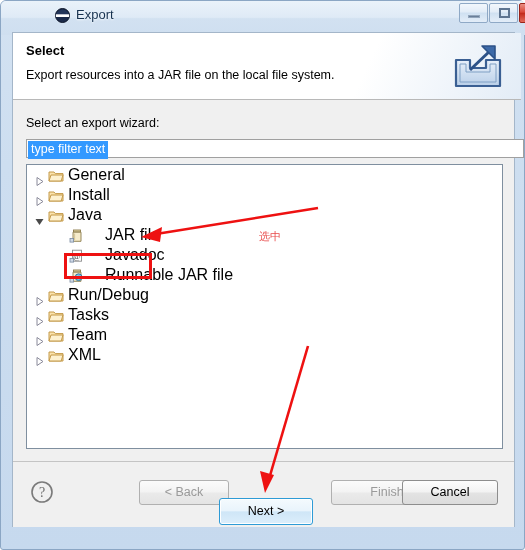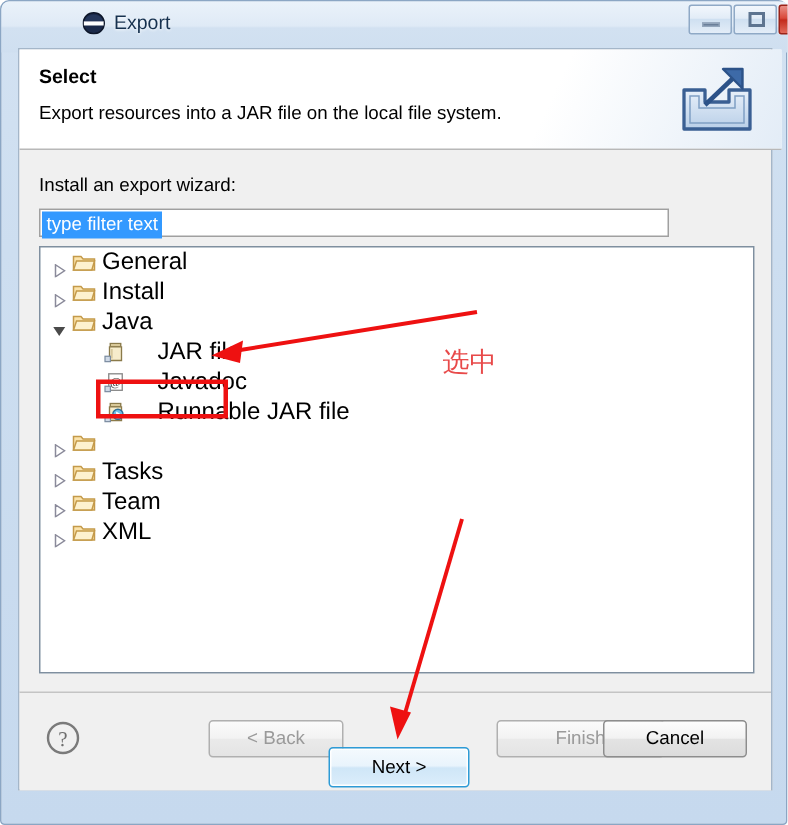--- a/index.html
+++ b/index.html
@@ -159,21 +159,21 @@
   }
   #wizard-label {
     position: absolute;
     left: 13px; top: 16px;
     font-size: 12.5px;
     color: #000000;
   }
   #filter-input {
     position: absolute;
     left: 13px; top: 39px;
-    width: 420px; height: 19px;
+    width: 498px; height: 19px;
     background: #ffffff;
     border: 1px solid #a0a0a0;
     box-sizing: border-box;
   }
   #filter-sel {
     position: absolute;
     left: 1px; top: 1px;
     padding: 1px 3px 2px 3px;
     font-size: 12.5px;
     color: #ffffff;
@@ -227,24 +227,23 @@
     left: 37px; top: 88px;
     width: 88px; height: 26px;
     border: 3px solid #ee1111;
     box-sizing: border-box;
     pointer-events: none;
   }
 
   #cn-note {
     position: absolute;
     left: 258px; top: 228px;
-    font-size: 18px;
+    font-size: 11px;
     color: #e84a4a;
     white-space: nowrap;
-    margin-left: 36px;
   }
 
   
   #buttonbar {
     position: absolute;
     left: 0; top: 428px;
     width: 501px; height: 65px;
     background: #f0f0f0;
     border-top: 1px solid #c4c4c4;
   }
@@ -363,21 +362,21 @@
           <g stroke="#2c5288" stroke-width="3" fill="#3d6aa8" stroke-linejoin="round">
             <line x1="22" y1="30" x2="44" y2="9"></line>
           </g>
           <polygon points="47,6 47,19 34,6" fill="#3d6aa8" stroke="#2c5288" stroke-width="1.6" stroke-linejoin="round"></polygon>
         </svg>
       </span>
     </div>
 
     <div id="body-area">
 
-      <div id="wizard-label">Install an export wizard:</div>
+      <div id="wizard-label">Select an export wizard:</div>
 
       <div id="filter-input">
         <span id="filter-sel" title="type filter text">type filter text</span>
       </div>
 
       <div id="tree-panel">
         <div id="tree-rows">
             <div class="tree-row d1">
               <span class="twisty"><svg width="9" height="9" viewBox="0 0 9 9">
                   <polygon points="2,0.5 8,4.5 2,8.5" fill="none" stroke="#8a8a9a" stroke-width="1"></polygon>
@@ -436,20 +435,21 @@
               <span class="tlabel">Runnable JAR file</span>
             </div>
             <div class="tree-row d1">
               <span class="twisty"><svg width="9" height="9" viewBox="0 0 9 9">
                   <polygon points="2,0.5 8,4.5 2,8.5" fill="none" stroke="#8a8a9a" stroke-width="1"></polygon>
                 </svg></span>
               <span class="ticon"><svg width="16" height="14" viewBox="0 0 16 14">
                   <path d="M1,3 L6,3 L7.4,4.6 L15,4.6 L15,12 L1,12 Z" fill="#fbe3ab" stroke="#c49a4a" stroke-width="1"></path>
                   <path d="M3,6 L15,6 L13.2,12 L1,12 Z" fill="#fdf1cf" stroke="#c49a4a" stroke-width="1"></path>
                 </svg></span>
+              <span class="tlabel">Run/Debug</span>
             </div>
             <div class="tree-row d1">
               <span class="twisty"><svg width="9" height="9" viewBox="0 0 9 9">
                   <polygon points="2,0.5 8,4.5 2,8.5" fill="none" stroke="#8a8a9a" stroke-width="1"></polygon>
                 </svg></span>
               <span class="ticon"><svg width="16" height="14" viewBox="0 0 16 14">
                   <path d="M1,3 L6,3 L7.4,4.6 L15,4.6 L15,12 L1,12 Z" fill="#fbe3ab" stroke="#c49a4a" stroke-width="1"></path>
                   <path d="M3,6 L15,6 L13.2,12 L1,12 Z" fill="#fdf1cf" stroke="#c49a4a" stroke-width="1"></path>
                 </svg></span>
               <span class="tlabel">Tasks</span>

